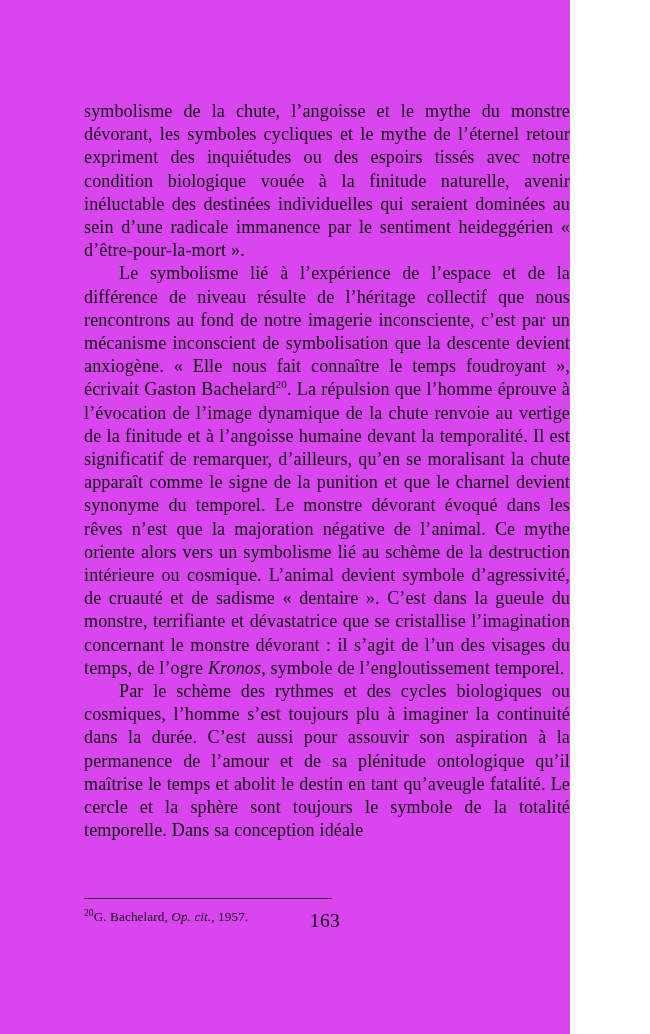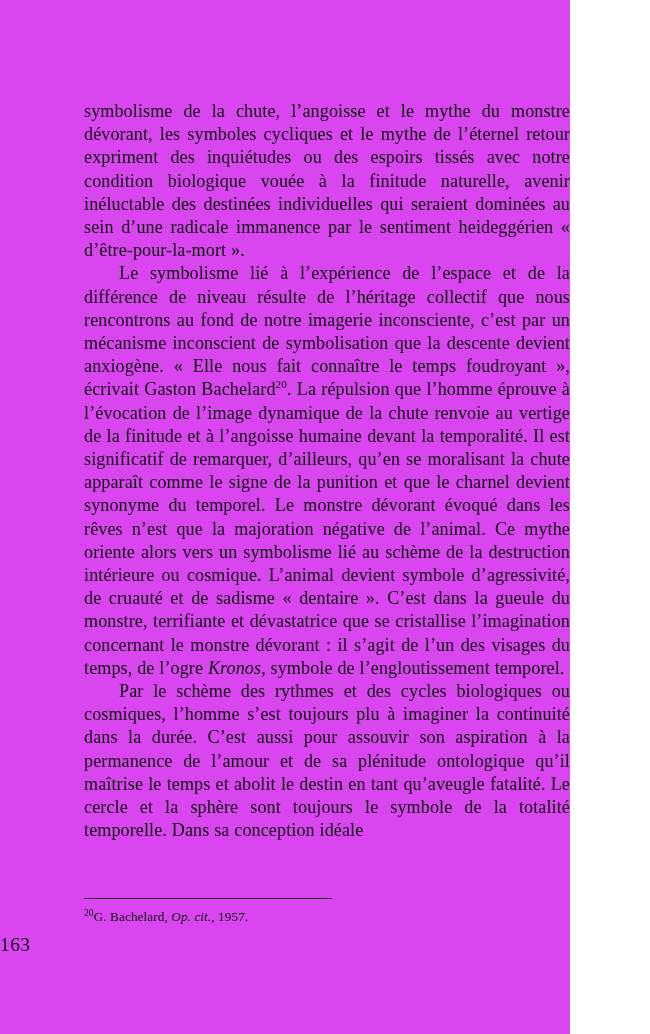--- a/index.html
+++ b/index.html
@@ -81,23 +81,23 @@
 
   .footnote-text sup {
     font-size: 0.72em;
     vertical-align: super;
     line-height: 0;
   }
 
   .page-number {
     position: absolute;
     left: 0;
-    top: 933px;
+    top: 909px;
     width: 650px;
-    text-align: left;
+    text-align: center;
     font-size: 19.5px;
     line-height: 24px;
     letter-spacing: 0.4px;
   }
 </style>
 </head>
 <body>
 
 <div class="page">
 

